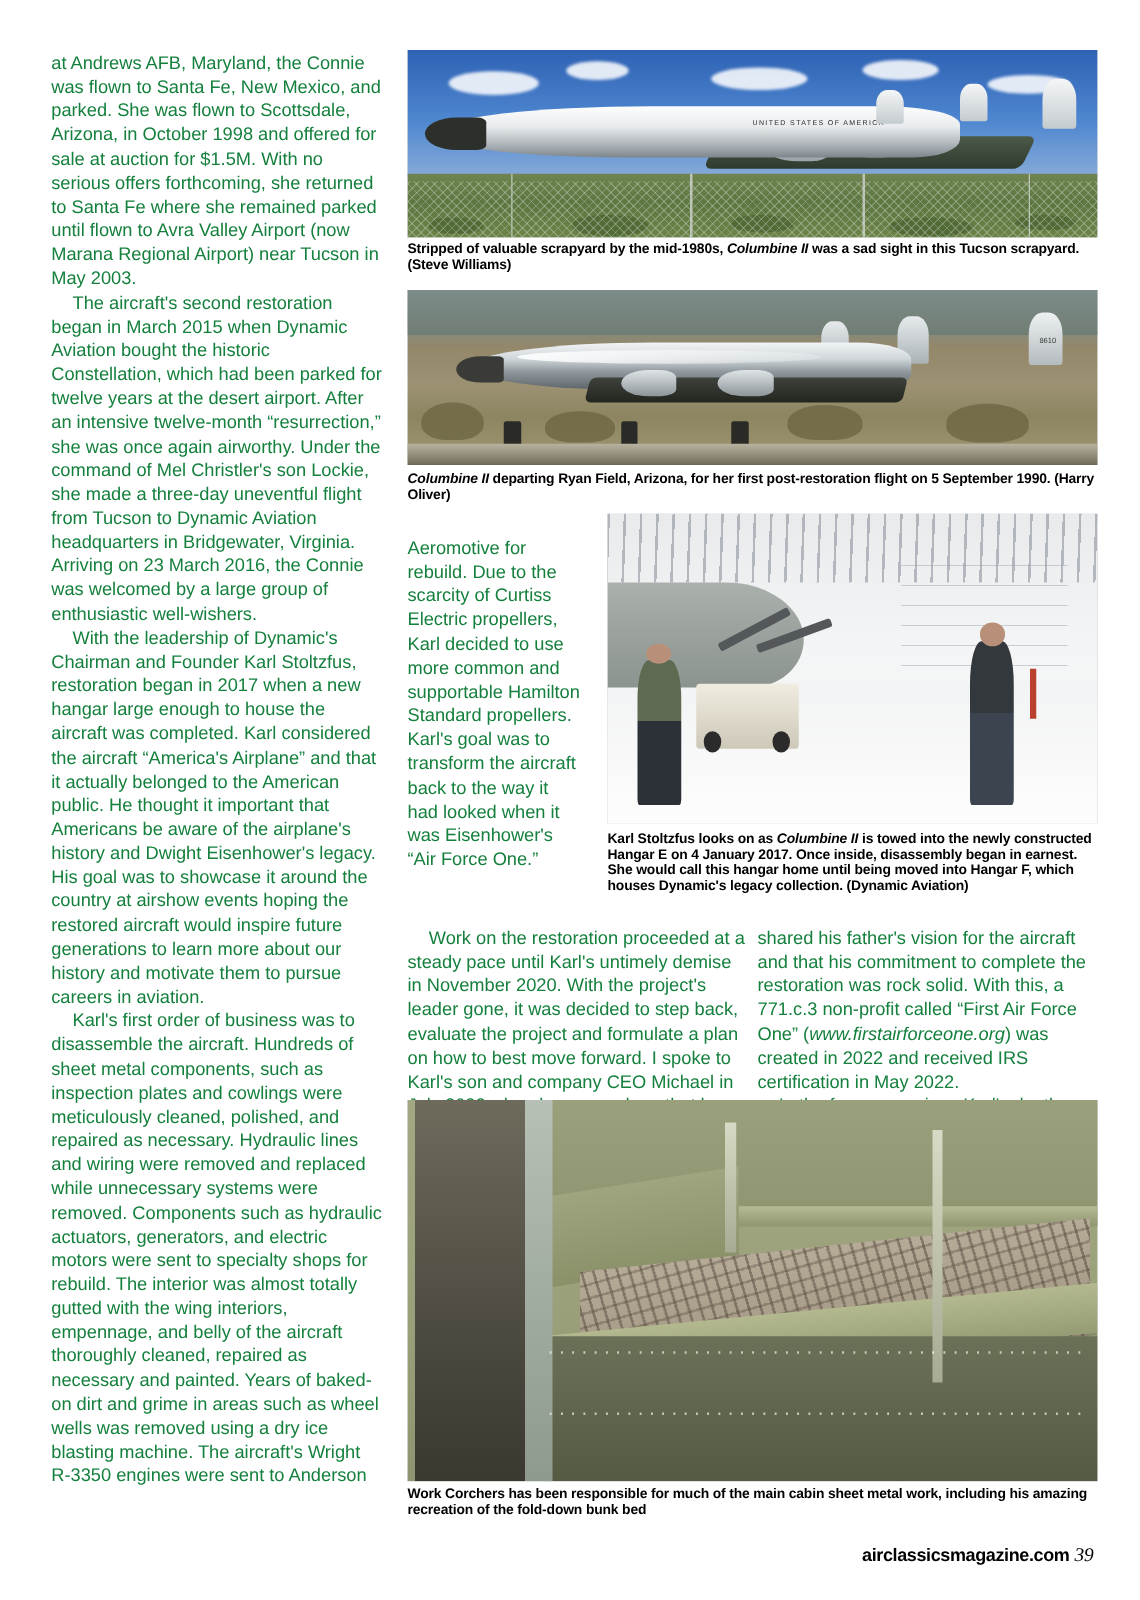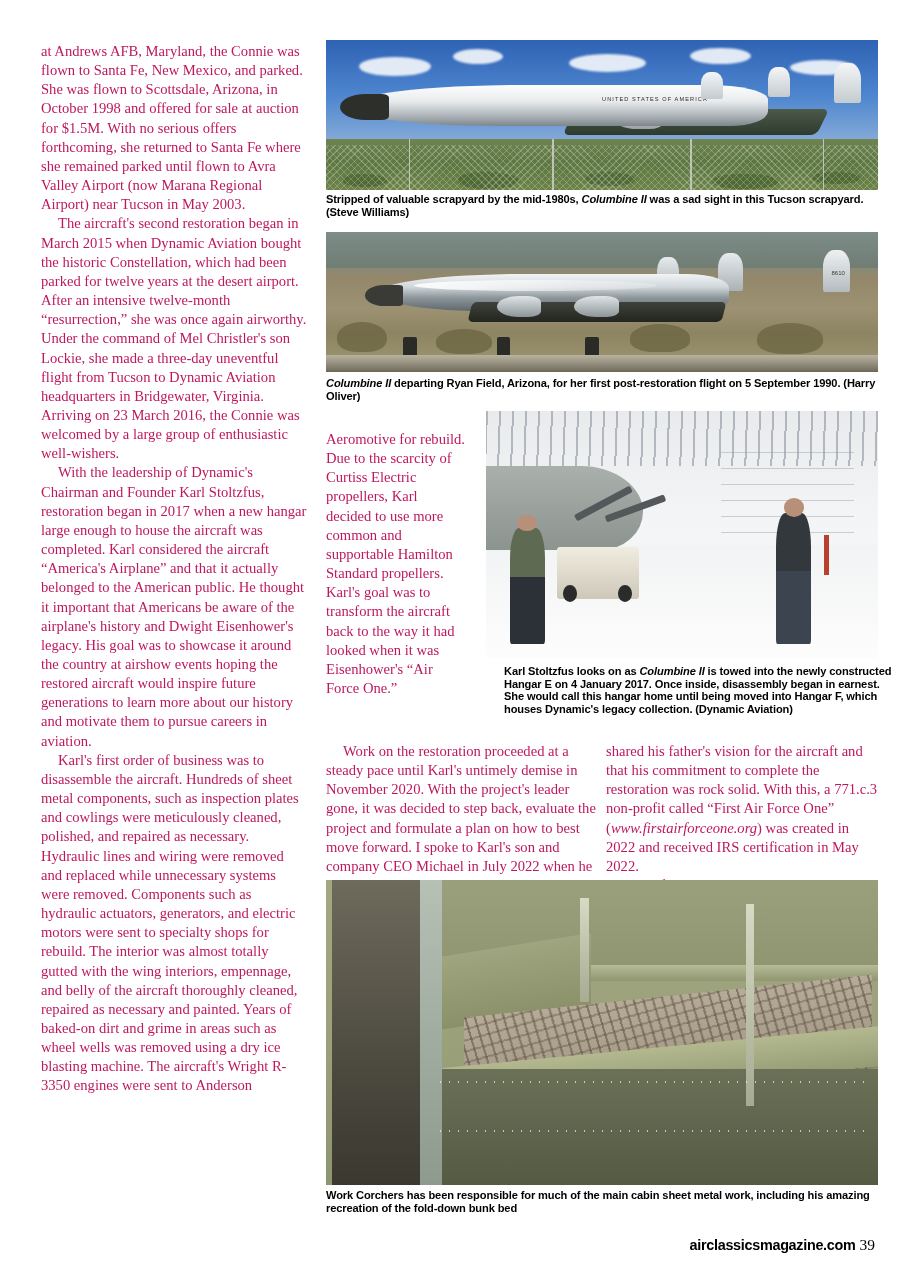--- a/index.html
+++ b/index.html
@@ -10,25 +10,25 @@
     font-family: "Liberation Serif", serif;
     color: #1a1a1a;
     overflow: hidden;
     position: relative;
   }
 
   .page { position: relative; width: 912px; height: 1280px; }
 
   
   .body-text {
-    font-family: Liberation Serif, serif;
+    font-family: Liberation Sans, sans-serif;
     font-size: 14.6px;
     line-height: 19.15px;
     text-align: left;
-    color: #be185d;
+    color: #15803d;
     -webkit-font-smoothing: antialiased;
   }
   .body-text p { margin: 0; text-indent: 17px; }
   .body-text p.noindent { text-indent: 0; }
 
   .col-left  { position:absolute; left:41px;  top:42px;  width:266px; }
   .col-mid-narrow { position:absolute; left:326px; top:430px; width:140px; }
   .col-mid-lower  { position:absolute; left:326px; top:742px; width:272px; }
   .col-right-lower{ position:absolute; left:606px; top:742px; width:272px; }
 
@@ -150,31 +150,31 @@
     font-family:"Liberation Sans", sans-serif;
     font-weight:bold;
     font-size:11.1px;
     line-height:12.6px;
     color:#000;
     letter-spacing:-0.12px;
   }
   .caption i { }
   #caption-scrapyard { left:326px; top:193px; width:556px; }
   #caption-departing { left:326px; top:377px; width:556px; }
-  #caption-hangar    { left:486px; top:665px; width:394px;margin-left:18px; }
+  #caption-hangar    { left:486px; top:665px; width:394px; }
   #caption-bunk      { left:326px; top:1189px; width:556px; }
 
   
   #page-footer {
     position:absolute; right:37px; bottom:26px;
     font-family:"Liberation Sans", sans-serif;
     font-size:14.4px; color:#000; white-space:nowrap;
   }
   #page-footer .site { font-weight:bold; letter-spacing:-0.3px; }
-  #page-footer .num { font-weight:normal; font-family:"Liberation Serif",serif; font-size:15.5px; }
+  #page-footer .num { font-weight:normal; font-family:"Liberation Serif",serif; font-size:15.5px;font-style:italic; }
 </style>
 </head>
 <body>
 
 <div class="page">
 
   <div class="col-left body-text">
     <p class="noindent">at Andrews AFB, Maryland, the Connie was flown to Santa Fe, New Mexico, and parked. She was flown to Scottsdale, Arizona, in October 1998 and offered for sale at auction for $1.5M. With no serious offers forthcoming, she returned to Santa Fe where she remained parked until flown to Avra Valley Airport (now Marana Regional Airport) near Tucson in May 2003.</p>
     <p>The aircraft's second restoration began in March 2015 when Dynamic Aviation bought the historic Constellation, which had been parked for twelve years at the desert airport. After an intensive twelve-month “resurrection,” she was once again airworthy.  Under the command of Mel Christler's son Lockie, she made a three-day uneventful flight from Tucson to Dynamic Aviation headquarters in Bridgewater, Virginia. Arriving on 23 March 2016, the Connie was welcomed by a large group of enthusiastic well-wishers.</p>
     <p>With the leadership of Dynamic's Chairman and Founder Karl Stoltzfus, restoration began in 2017 when a new hangar large enough to house the aircraft was completed. Karl considered the aircraft “America's Airplane” and that it actually belonged to the American public. He thought it important that Americans be aware of the airplane's history and Dwight Eisenhower's legacy. His goal was to showcase it around the country at airshow events hoping the restored aircraft would inspire future generations to learn more about our history and motivate them to pursue careers in aviation.</p>

